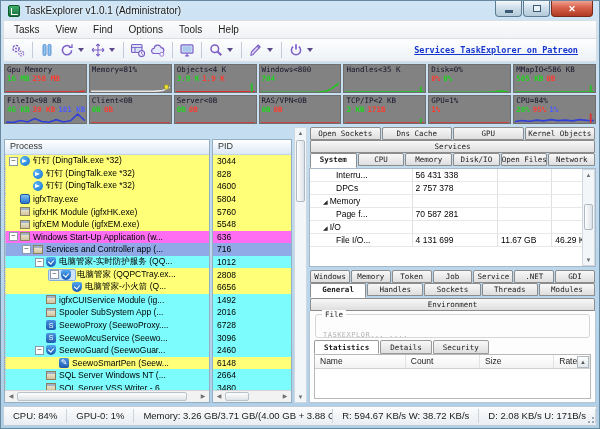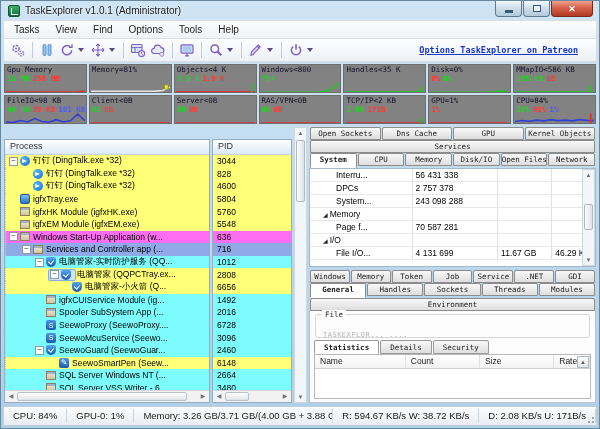--- a/index.html
+++ b/index.html
@@ -264,21 +264,21 @@
       <span class="tb-btn">
         <span>
           <svg viewBox="0 0 16 16" width="16" height="16">
             <path d="M8 2.2v5.2" stroke="#7d5ec6" stroke-width="1.7"></path>
             <path d="M5.1 4.6a4.6 4.6 0 1 0 5.8 0" fill="none" stroke="#7d5ec6" stroke-width="1.5"></path>
           </svg>
         </span>
         <span class="tb-drop"></span>
       </span>
       <span class="tb-spacer"></span>
-      <a class="patreon-link">Options TaskExplorer on Patreon</a>
+      <a class="patreon-link">Services TaskExplorer on Patreon</a>
     </div>
 
   <div class="graphs">
       <div class="gcell">
         <div class="gtitle">Gpu Memory</div>
         <div class="gvals"><span style="color: rgb(33, 212, 33);">16 MB</span><span style="color: rgb(255, 59, 48);">258 MB</span></div>
         <div class="spark"><svg viewBox="0 0 100 20" preserveAspectRatio="none" width="100%" height="100%">
             <polyline points="0.0,18.1 9.1,18.3 18.2,18.1 27.3,18.3 36.4,18.1 45.5,18.3 54.5,18.1 63.6,18.3 72.7,18.1 81.8,18.3 90.9,18.1 100.0,17.3" fill="none" stroke="#e03030" stroke-width="1.6" vector-effect="non-scaling-stroke"></polyline>
           </svg></div>
       </div>
@@ -621,26 +621,20 @@
           </div>
         <div class="rt-row">
               <span class="rt-cell" style="padding-left: 26px;">Interru...</span>
               <span class="rt-cell">56 431 338</span>
               <span class="rt-cell"></span>
               <span class="rt-cell"></span>
             </div>
             <div class="rt-row">
               <span class="rt-cell" style="padding-left: 26px;">DPCs</span>
               <span class="rt-cell">2 757 378</span>
-              <span class="rt-cell"></span>
-              <span class="rt-cell"></span>
-            </div>
-            <div class="rt-row">
-              <span class="rt-cell" style="padding-left: 26px;">System...</span>
-              <span class="rt-cell">243 098 288</span>
               <span class="rt-cell"></span>
               <span class="rt-cell"></span>
             </div>
             <div class="rt-row">
               <span class="rt-cell" style="padding-left: 13px;"><span class="rt-tri">◢</span>Memory</span>
               <span class="rt-cell"></span>
               <span class="rt-cell"></span>
               <span class="rt-cell"></span>
             </div>
             <div class="rt-row">

